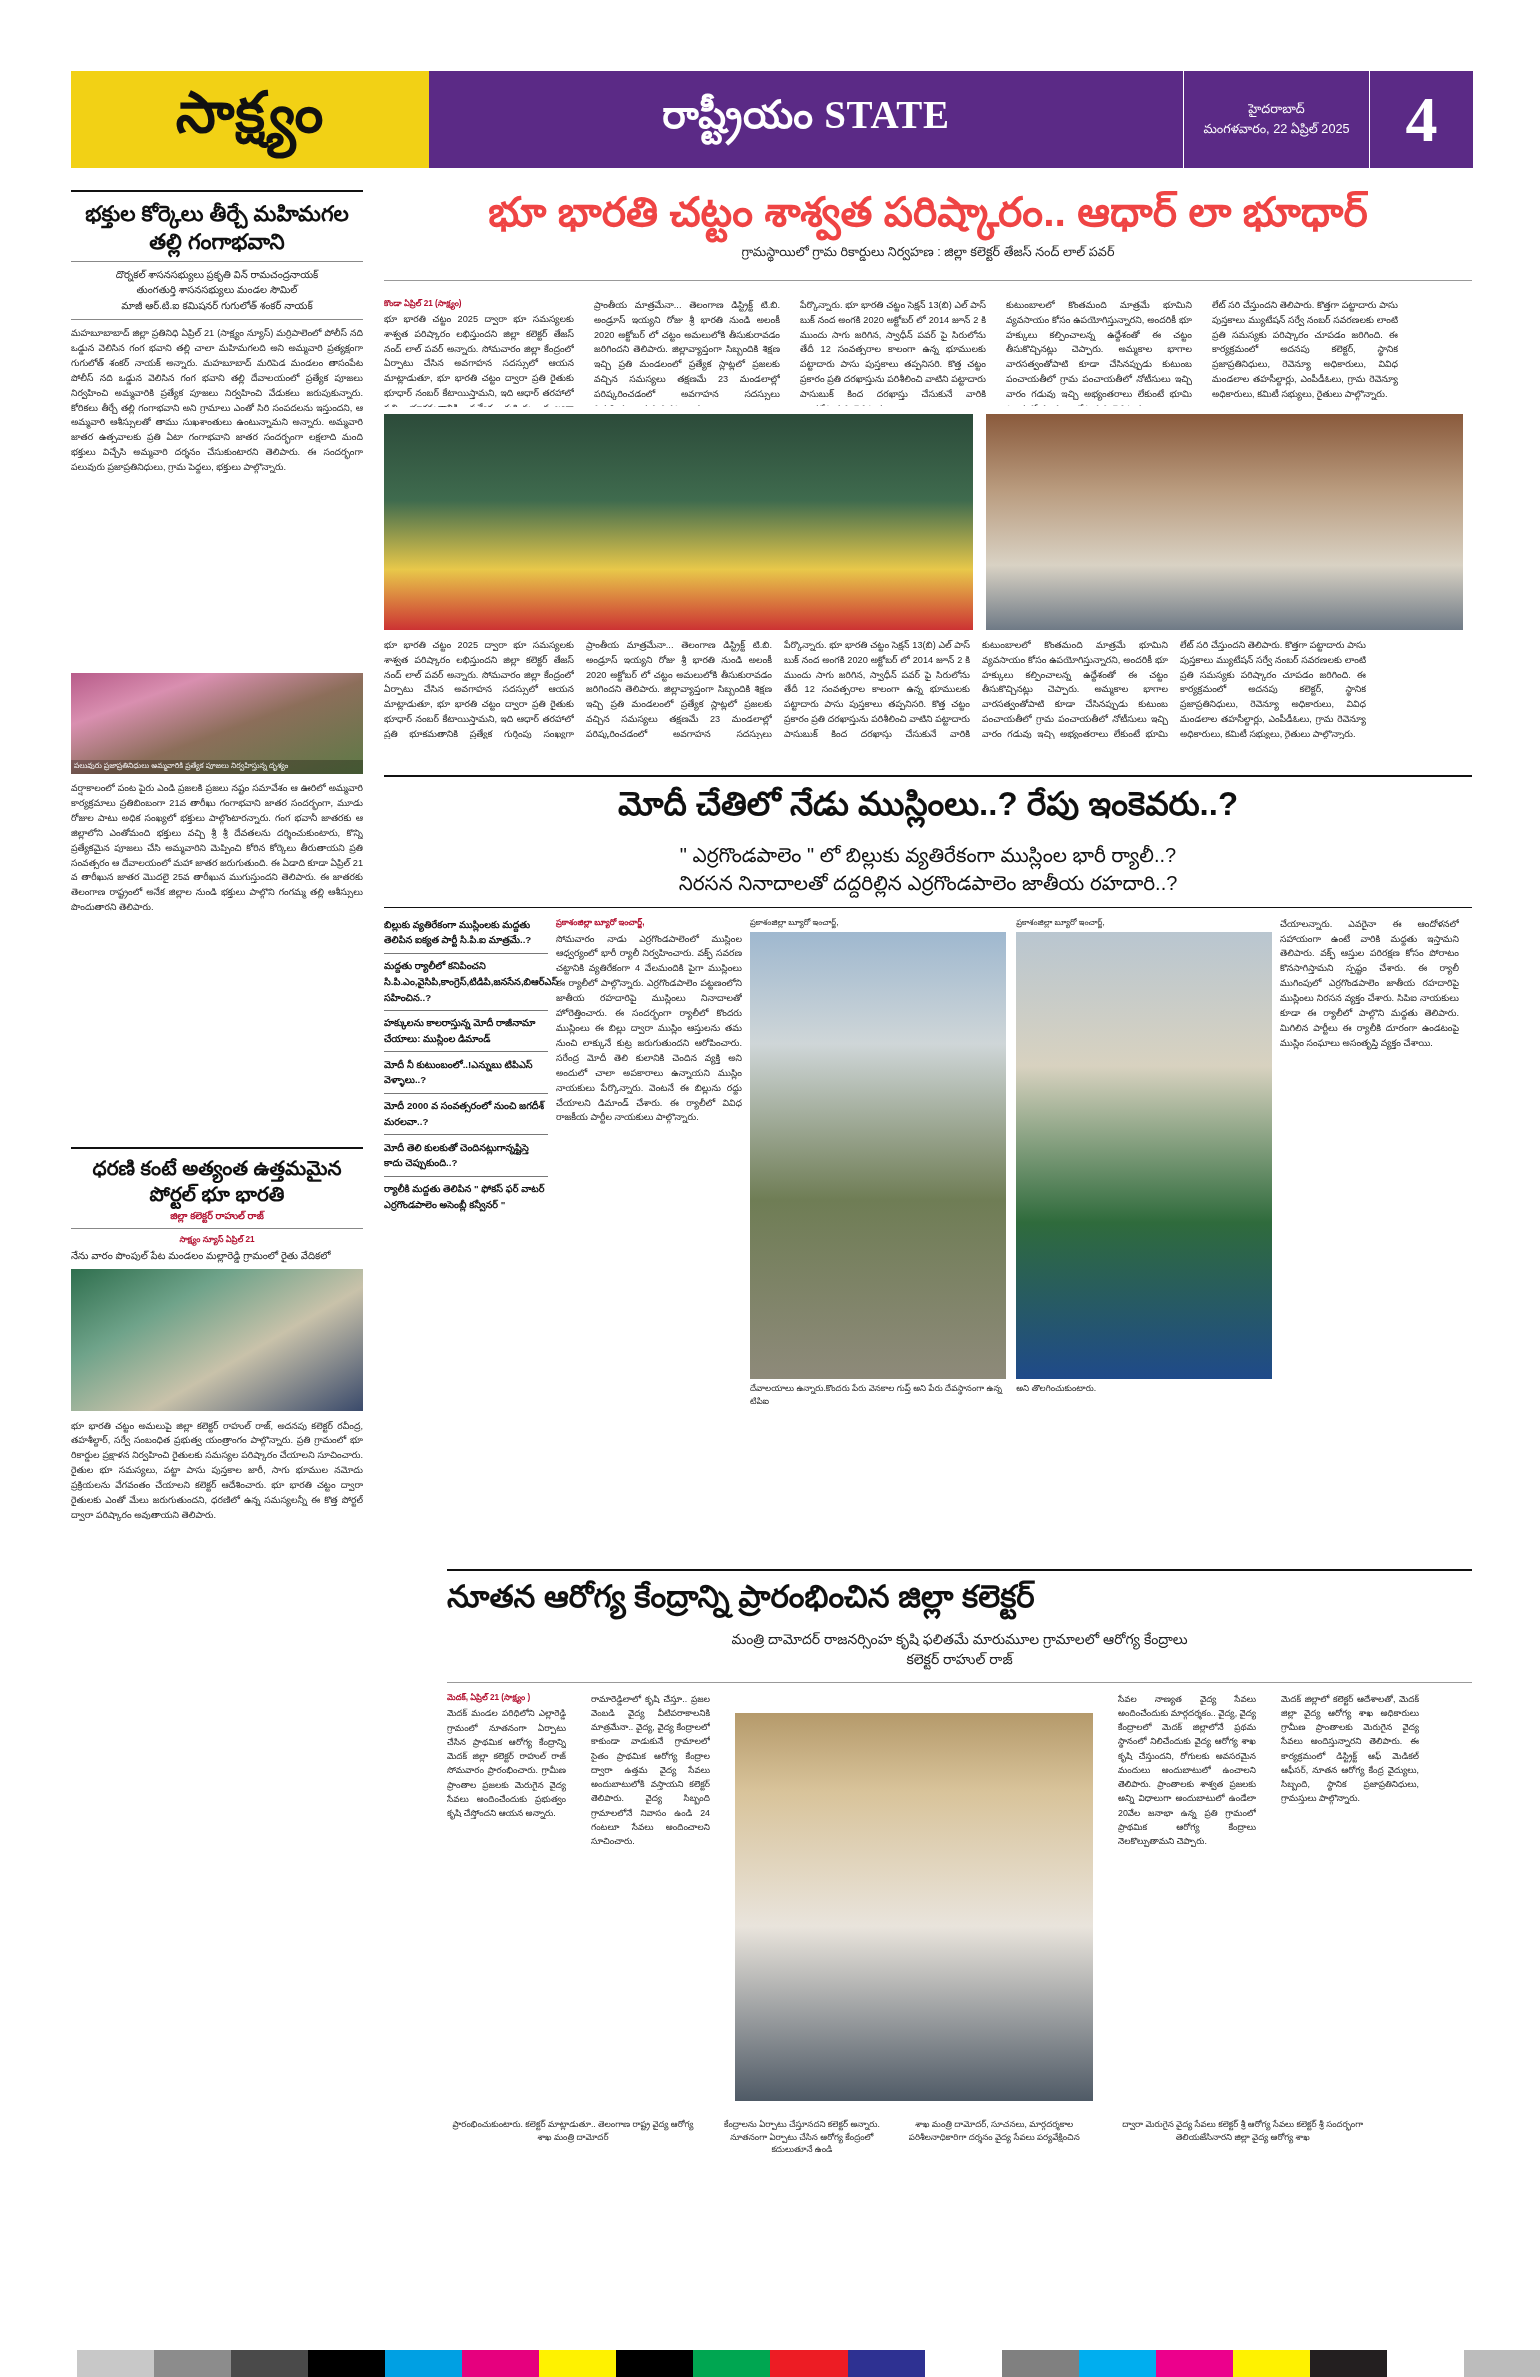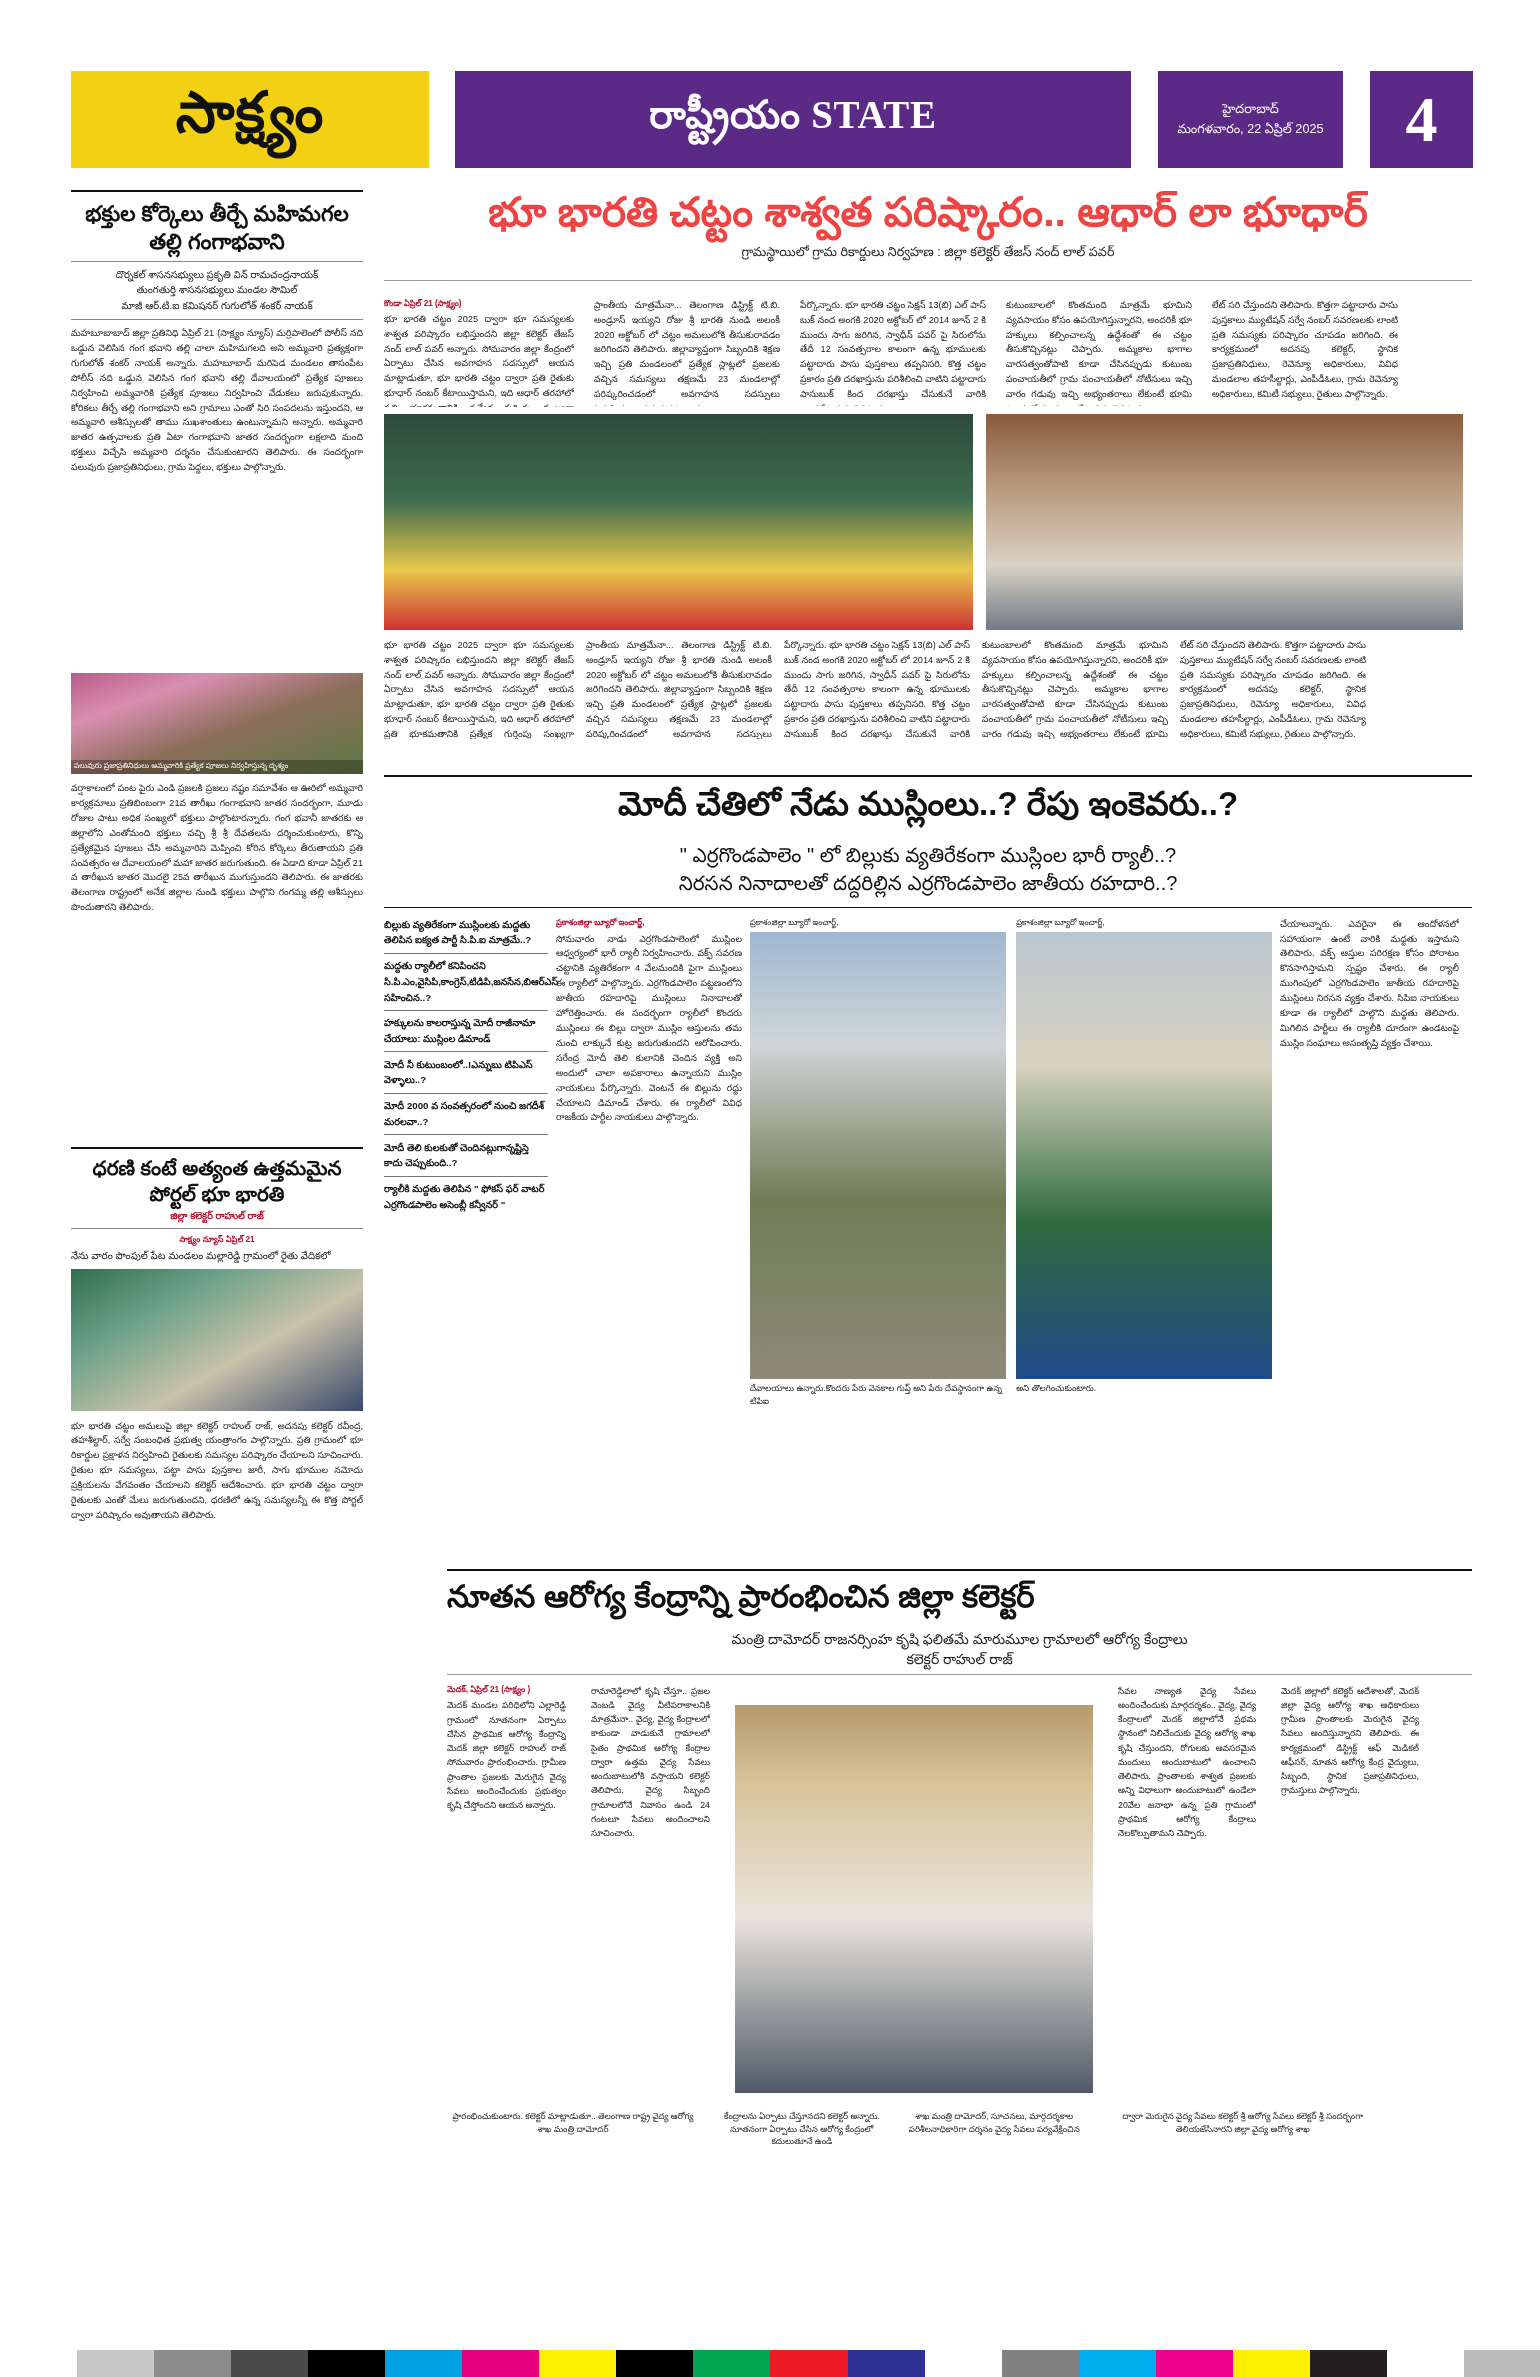--- a/index.html
+++ b/index.html
@@ -19,21 +19,20 @@
     padding: 0;
   }
 
   
   .masthead {
     position: absolute;
     left: 71px; top: 71px;
     width: 1402px; height: 97px;
     display: flex;
     align-items: stretch;
-    gap: 26px;
   }
   .mast-logo {
     width: 358px;
     background: #f2d115;
     display: flex; align-items: center; justify-content: center;
   }
   .mast-logo .logotext {
     font-family: "Liberation Serif", serif;
     font-weight: bold;
     font-size: 57px;
@@ -160,21 +159,21 @@
     left: 447px; top: 1569px;
     width: 1025px;
     border-top: 2.2px solid #111;
     padding-top: 7.5px;
   }
   .bh-title {
     font-size: 31px; font-weight: bold; text-align: left; color: #111;
   }
   .bh-sub {
     font-size: 14px; text-align: center; color: #222; line-height: 1.45;
-    margin-top: 7.5px; padding-bottom: 4px;
+    margin-top: 7.5px; padding-bottom: 12px;
     border-bottom: 0.7px solid #999;
   }
 
   
   .colorbar {
     position: absolute;
     left: 0; bottom: 0;
     width: 1541px; height: 27px;
     display: flex;
   }

